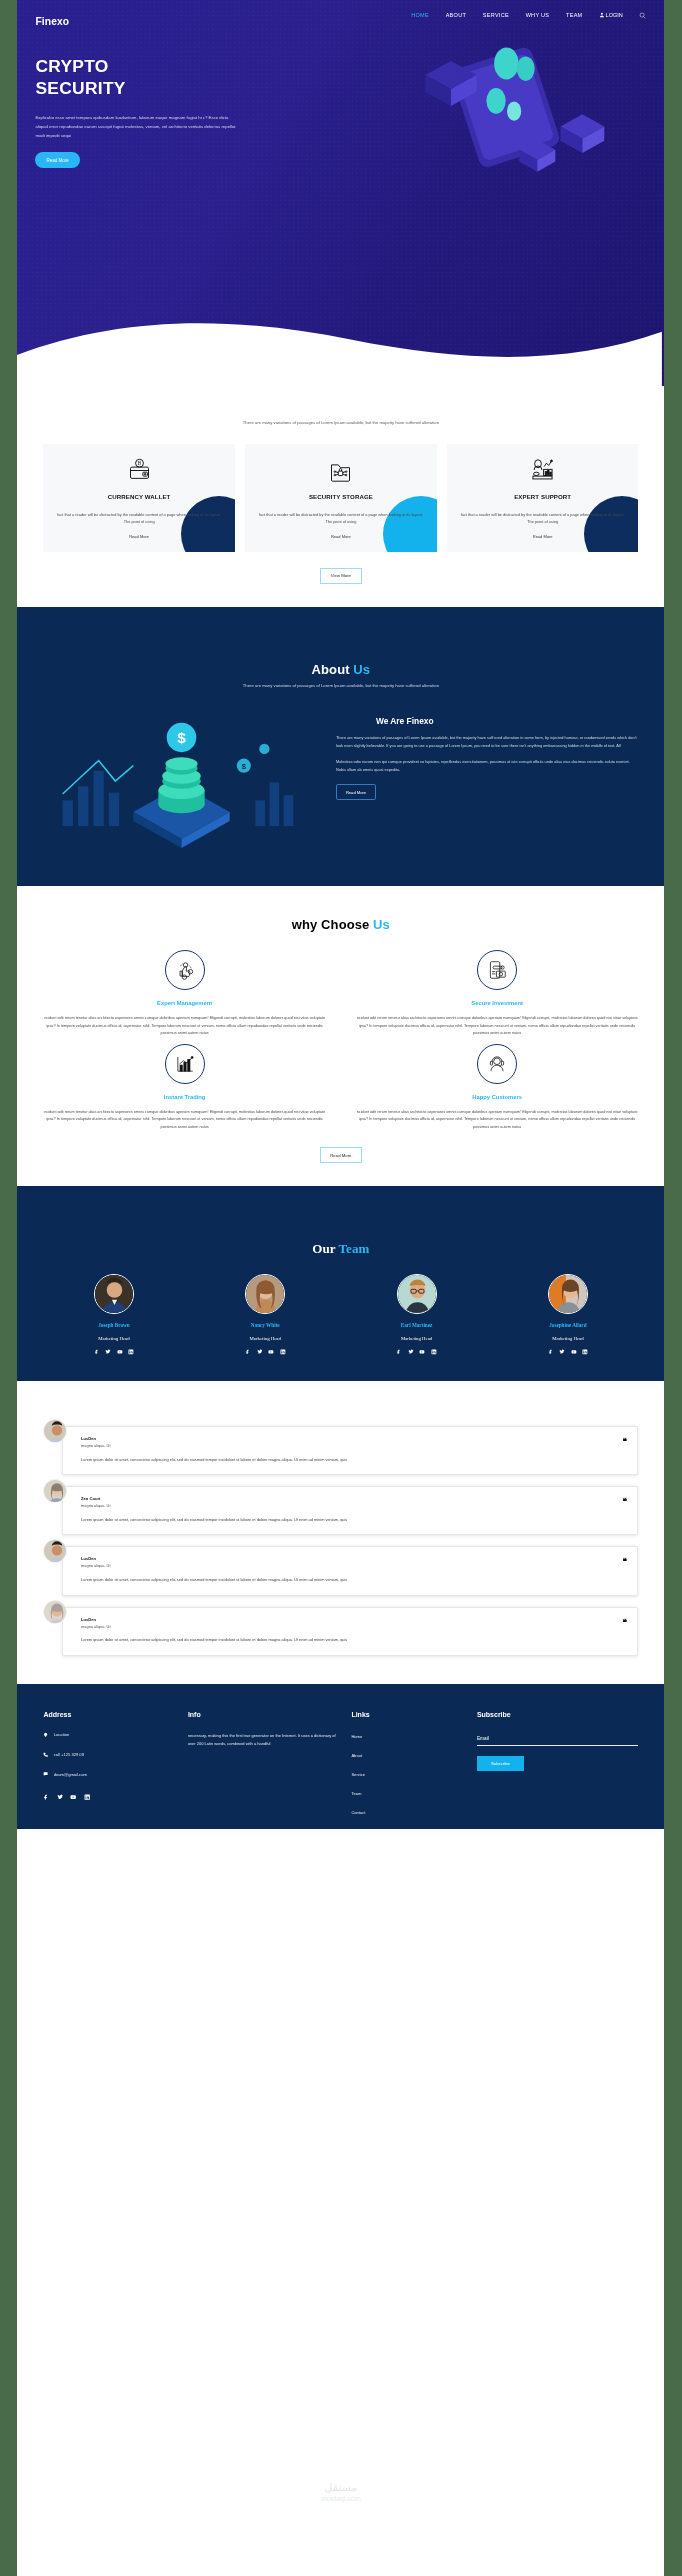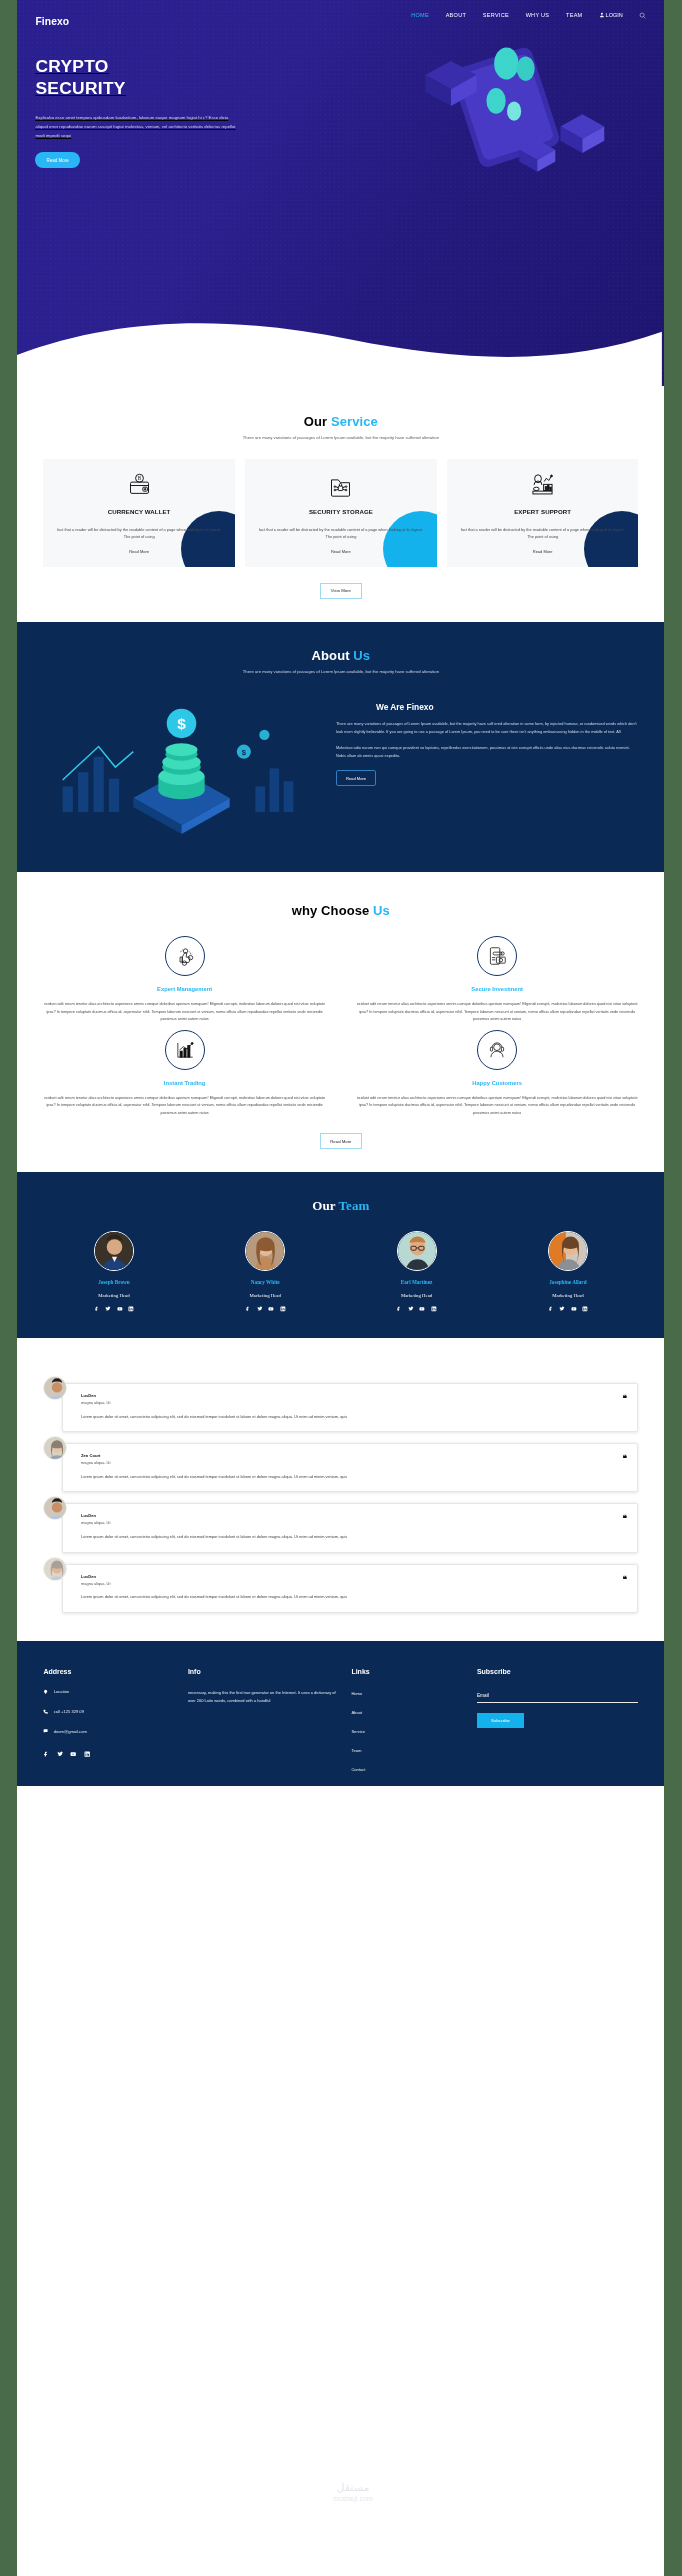--- a/index.html
+++ b/index.html
@@ -32,21 +32,21 @@
   .brand { font-size: 10.3px; font-weight: bold; color:#fff; letter-spacing:0.1px;margin-top:12px; }
   .nav-links { margin-left: auto; display: flex; align-items: center; gap: 16.7px; }
   .nav-link {
     font-size: 5.5px; color: #ffffff; text-decoration: none; letter-spacing: 0.3px;
   }
   .nav-link.active { color: #29b6f6; }
   .nav-login { display:flex; align-items:center; gap:0.6px; font-size:5.5px; color:#fff; }
   .nav-login svg { width: 5.8px; height: 5.8px; fill: #fff; }
   .nav-search svg { width: 7px; height: 7px; stroke:#fff; fill:none; stroke-width:1.6; }
 
-  .hero-inner { position: relative; z-index: 4; display: flex; padding: 24.5px 18px 0 18px; text-decoration: underline; }
+  .hero-inner { position: relative; z-index: 4; display: flex; padding: 24.5px 18px 0 18px; }
   .hero-left { width: 213px; }
   .hero-title {
     font-size: 17.4px; font-weight: bold; color: #fff; line-height: 1.32;
     letter-spacing: 0.3px;
   }
   .hero-para {
     margin-top: 14px; font-size: 4.3px; line-height: 2.05; color: #d9d7ef; width: 201px;
   }
   .btn-read {
     margin-top: 11.6px; display:inline-block; background: #29b6f6; color: #fff;
@@ -54,21 +54,21 @@
     font-family: inherit; cursor: pointer;
   }
   .hero-right { flex: 1; position: relative; height: 161px; }
 
   .wave { position: absolute; left:0; right:0; bottom:-1.3px; height: 77px; z-index: 3; }
 
   
   .sec-title { text-align: center; font-size: 13px; font-weight: bold; letter-spacing:0.1px; }
   .sec-title .accent { color: #29b6f6; }
   .sec-sub { text-align:center; font-size: 4.2px; color: #5a5a5a; margin-top: 5.8px; }
-  .dark .sec-title { color: #fff; }
+  .dark .sec-title { color: #fff; margin-top: 29px; }
   .dark .sec-sub { color: #cfd8e6; }
 
   
   .service { padding: 28px 26px 23px 26px; background:#fff; }
   .svc-grid { display: flex; gap: 10.3px; margin-top: 19.3px; }
   .svc-card {
     flex: 1; background: #f7f8fa; padding: 11.6px 10.3px 13px 10.3px; text-align: center;
     position: relative; overflow: hidden;
   }
   .svc-blob {
@@ -165,21 +165,21 @@
     border-bottom: 1px solid #e8e8e8; color:#fff; font-size: 4.8px;
     font-family: inherit; padding: 1.3px 0 3.9px 0; outline: none;
   }
   .f-input::placeholder { color:#fff; opacity:1; }
   .btn-sub {
     margin-top: 10.3px; background:#14b2ec; color:#fff; border:none;
     padding: 5.2px 14px; font-size: 4.3px; font-family: inherit; cursor:pointer;
   }
   .wm {
     position: absolute; left: 50%; top: 2481px; transform: translateX(-50%);
-    text-align:center; color: rgba(190,200,215,.45); pointer-events:none; z-index: 9; margin-left: 12px;
+    text-align:center; color: rgba(190,200,215,.45); pointer-events:none; z-index: 9;
   }
   .wm .ar { font-size: 11px; letter-spacing: 0.6px; }
   .wm .en { font-size: 7px; margin-top: 0.6px; }
 </style>
 </head>
 <body>
 
 <div class="page">
 
   <section class="hero">
@@ -246,23 +246,20 @@
       </div>
       <div class="hero-right"></div>
     </div>
 
     <svg class="wave" viewBox="0 0 1005 120" preserveAspectRatio="none">
       <path d="M0,70 C160,10 330,8 520,46 C700,82 860,86 1005,34 L1005,120 L0,120 Z" fill="#ffffff"></path>
     </svg>
   </section>
 
   <section class="service">
-    <h2 class="sec-title">
-      <span>Our </span><span class="accent">Service</span>
-    </h2>
     <p class="sec-sub">There are many variations of passages of Lorem Ipsum available, but the majority have suffered alteration</p>
 
     <div class="svc-grid">
       <div class="svc-card">
         <div class="svc-blob"></div>
         <div class="svc-icon">
           <svg viewBox="0 0 48 48" fill="none" stroke="#111" stroke-width="1.7">
             <circle cx="24" cy="11" r="7"></circle>
               <text x="24" y="15" font-size="9" text-anchor="middle" stroke="none" fill="#111" font-family="Liberation Serif,serif">B</text>
             <rect x="8" y="18" width="32" height="20" rx="2.5"></rect>

